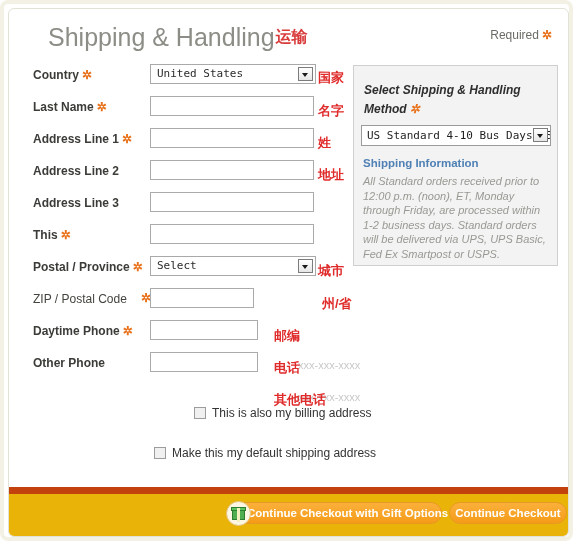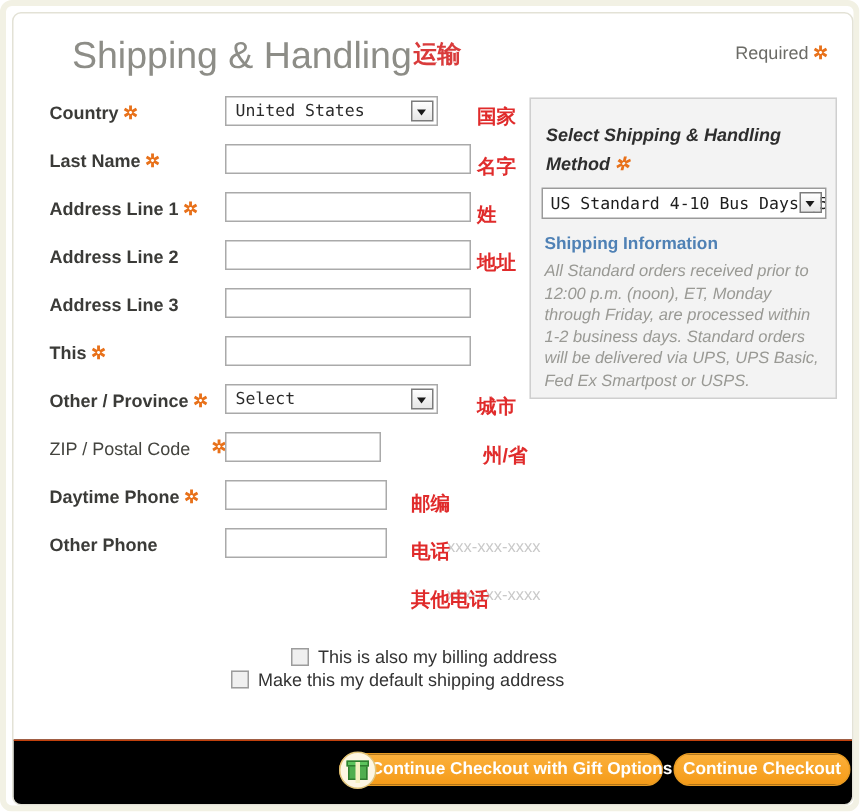--- a/index.html
+++ b/index.html
@@ -99,21 +99,21 @@
   .txtbox {
     width: 164px;
     height: 20px;
     box-sizing: border-box;
     border: 1px solid #aaaaaa;
     background: #ffffff;
   }
   .txtbox.narrow { width: 104px; }
   .txtbox.phone { width: 108px; }
   .selbox {
-    width: 142px;
+    width: 166px;
     height: 20px;
     box-sizing: border-box;
     border: 1px solid #a9a9a9;
     background: #ffffff;
     position: relative;
     font-family: "DejaVu Sans Mono", monospace;
     font-size: 11px;
     color: #2a2a2a;
     line-height: 18px;
     padding-left: 6px;
@@ -244,22 +244,22 @@
     margin-right: 6px;
   }
 
   
   .footer {
     position: absolute;
     left: 0;
     bottom: 0;
     width: 559px;
     height: 42px;
-    background: #000000;
-    border-top: 1px solid #c2410c;
+    background: #eab308;
+    border-top: 7px solid #c2410c;
   }
   .btn {
     position: absolute;
     top: 8px;
     height: 22px;
     box-sizing: border-box;
     border-radius: 11px;
     background: linear-gradient(#fbb03b, #f59b18);
     border: 1px solid #e79a22;
     color: #ffffff;
@@ -388,21 +388,21 @@
       </div>
 
       <div class="row">
         <div class="lbl"><span>This</span><span class="ast">✲</span></div>
         <div class="ctl">
           <input class="txtbox" type="text" style="">
         </div>
       </div>
 
       <div class="row">
-        <div class="lbl"><span>Other / Province</span><span class="ast">✲</span></div>
+        <div class="lbl"><span>Postal / Province</span><span class="ast">✲</span></div>
         <div class="ctl">
           <div class="selbox">
             <span>Select</span>
             <span class="selarrow"></span>
           </div>
         </div>
       </div>
 
       <div class="row">
         <div class="lbl thin">ZIP / Postal Code</div>
@@ -433,21 +433,21 @@
     <div class="cn" style="left:309px; top:60px;">国家</div>
     <div class="cn" style="left:309px; top:93px;">名字</div>
     <div class="cn" style="left:309px; top:125px;">姓</div>
     <div class="cn" style="left:309px; top:157px;">地址</div>
     <div class="cn" style="left:309px; top:253px;">城市</div>
     <div class="cn" style="left:313px; top:286px;">州/省</div>
     <div class="cn" style="left:265px; top:318px;">邮编</div>
     <div class="cn" style="left:265px; top:350px;">电话</div>
     <div class="cn" style="left:265px; top:382px;">其他电话</div>
 
-    <div class="cbrow" style="top:422px;padding-left:40px;">
+    <div class="cbrow" style="top:397px;padding-left:40px;">
       <span class="cbox"></span><span>This is also my billing address</span>
     </div>
     <div class="cbrow" style="top:437px;">
       <span class="cbox"></span><span>Make this my default shipping address</span>
     </div>
 
     <div class="footer">
       <div class="btn btn-gift">
         <span class="gift-icon">
           <span class="gbox"></span>

